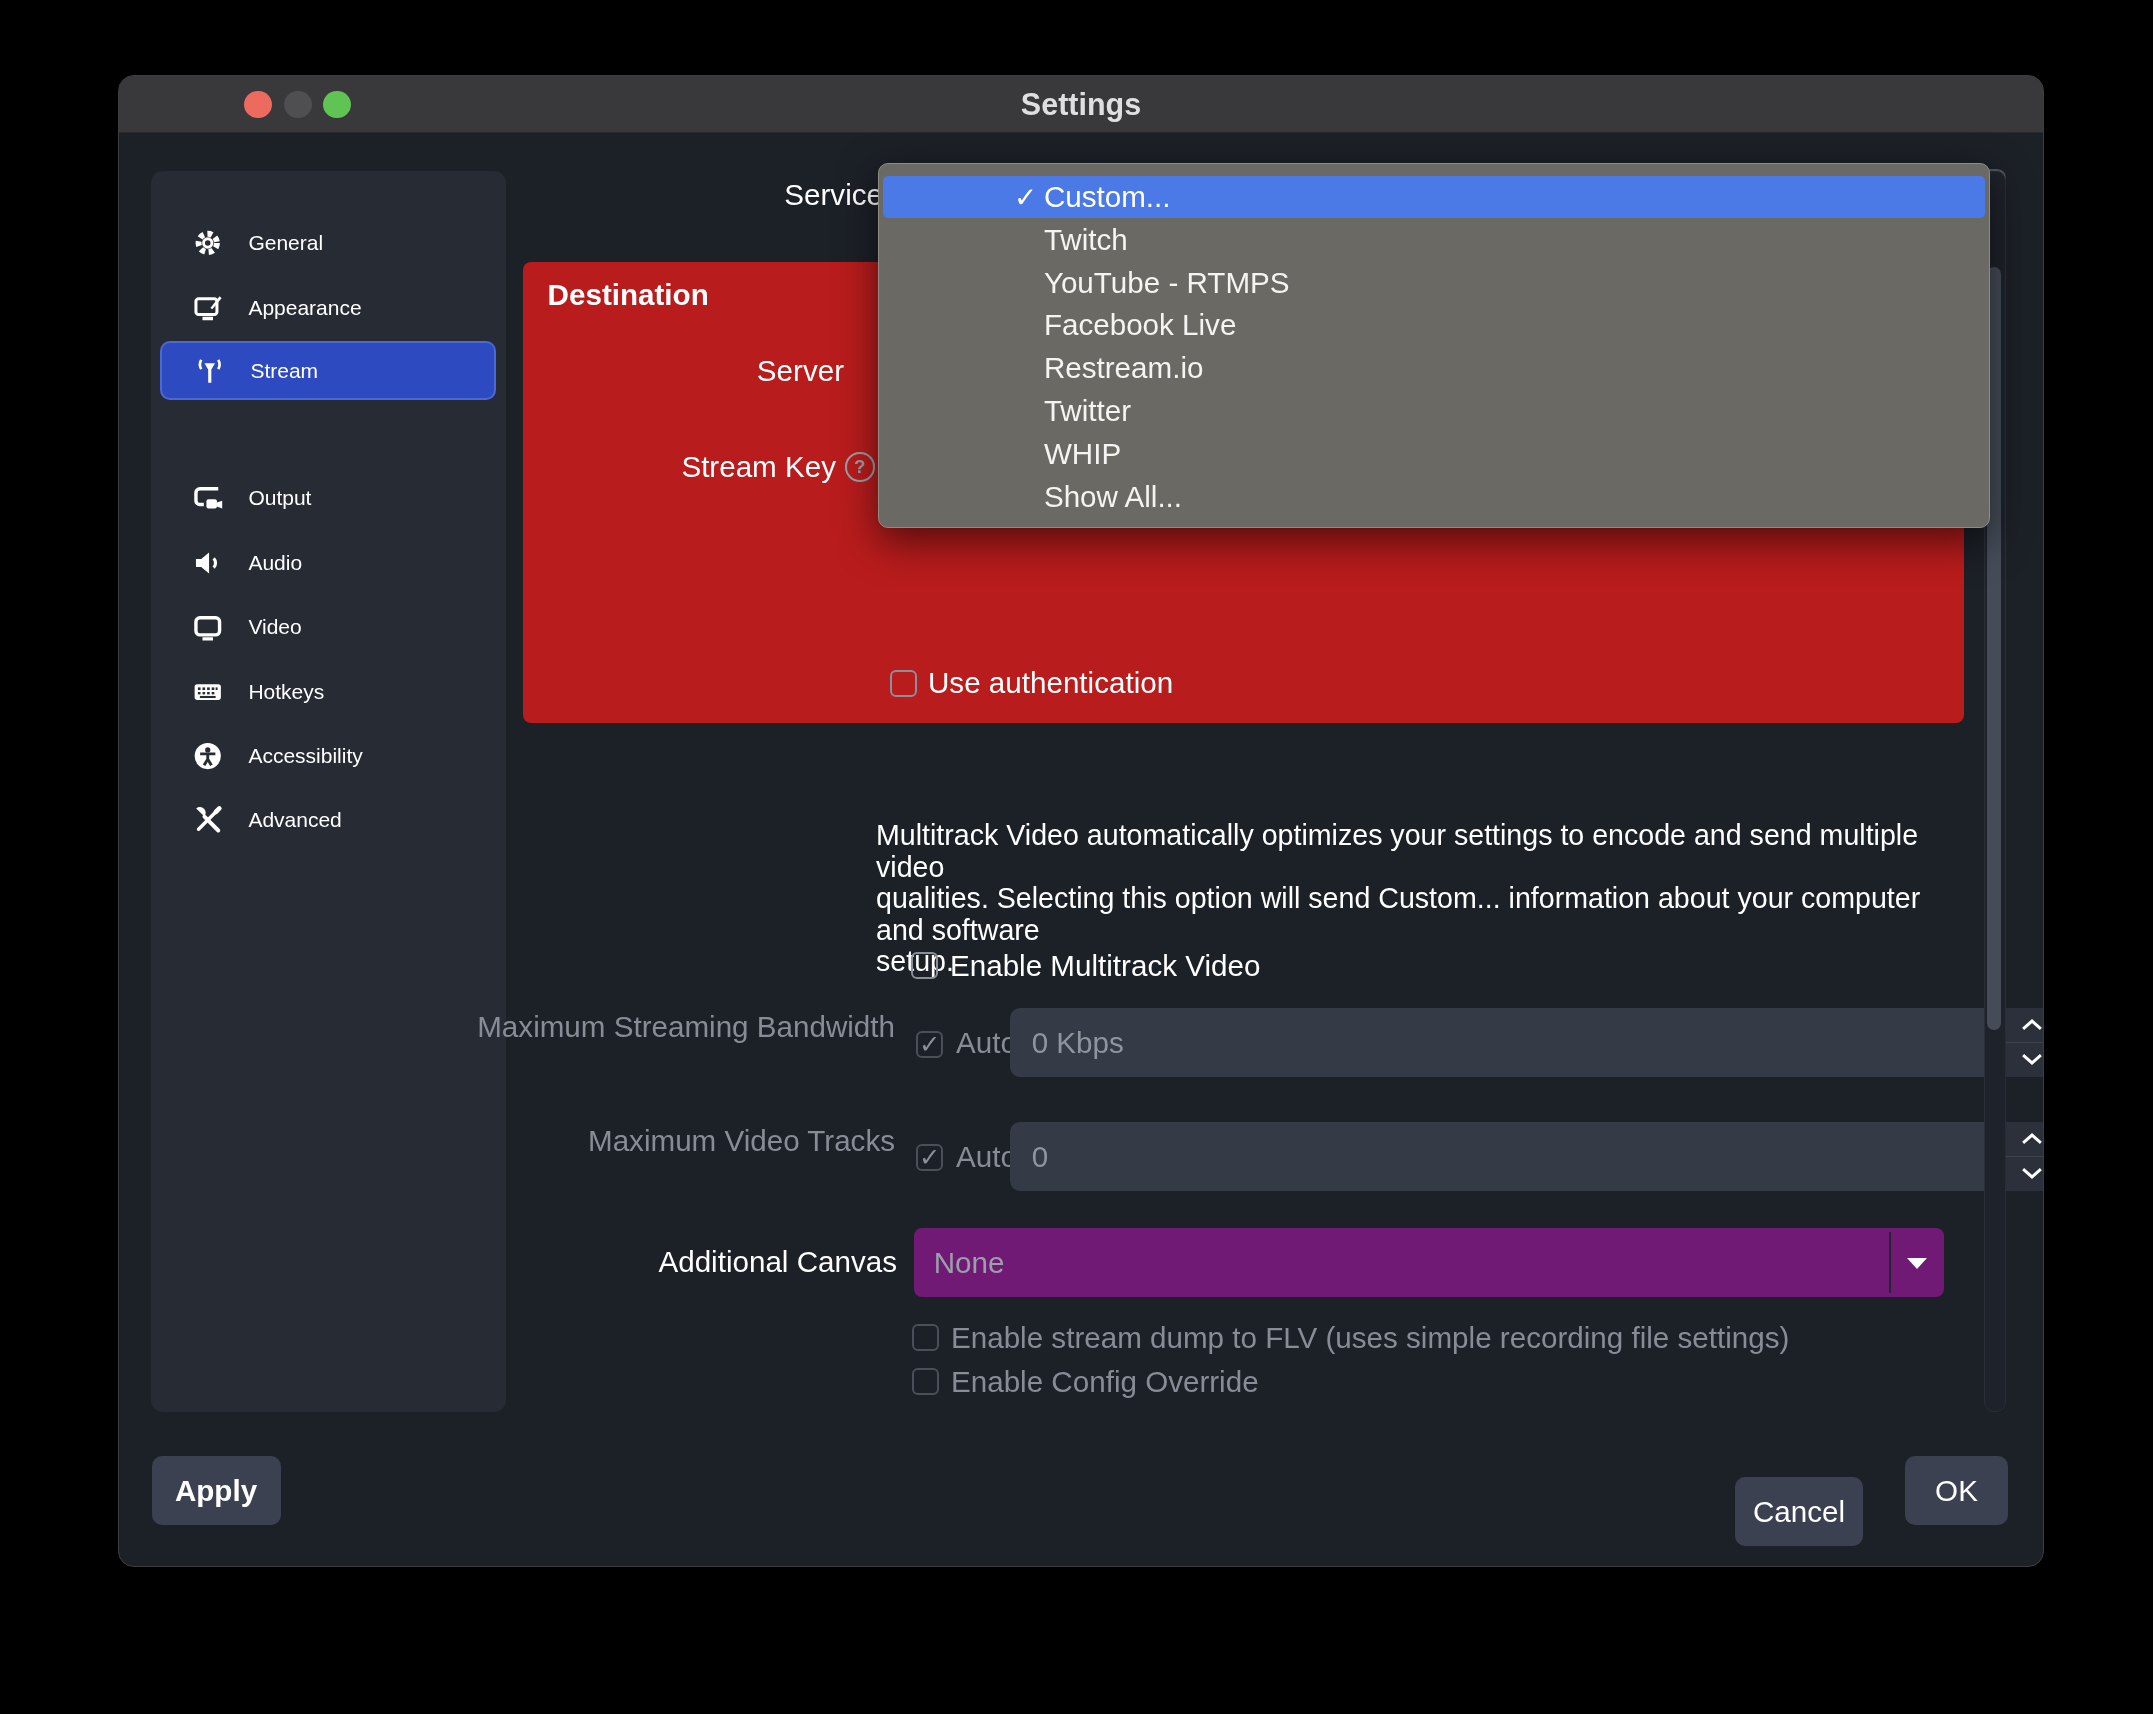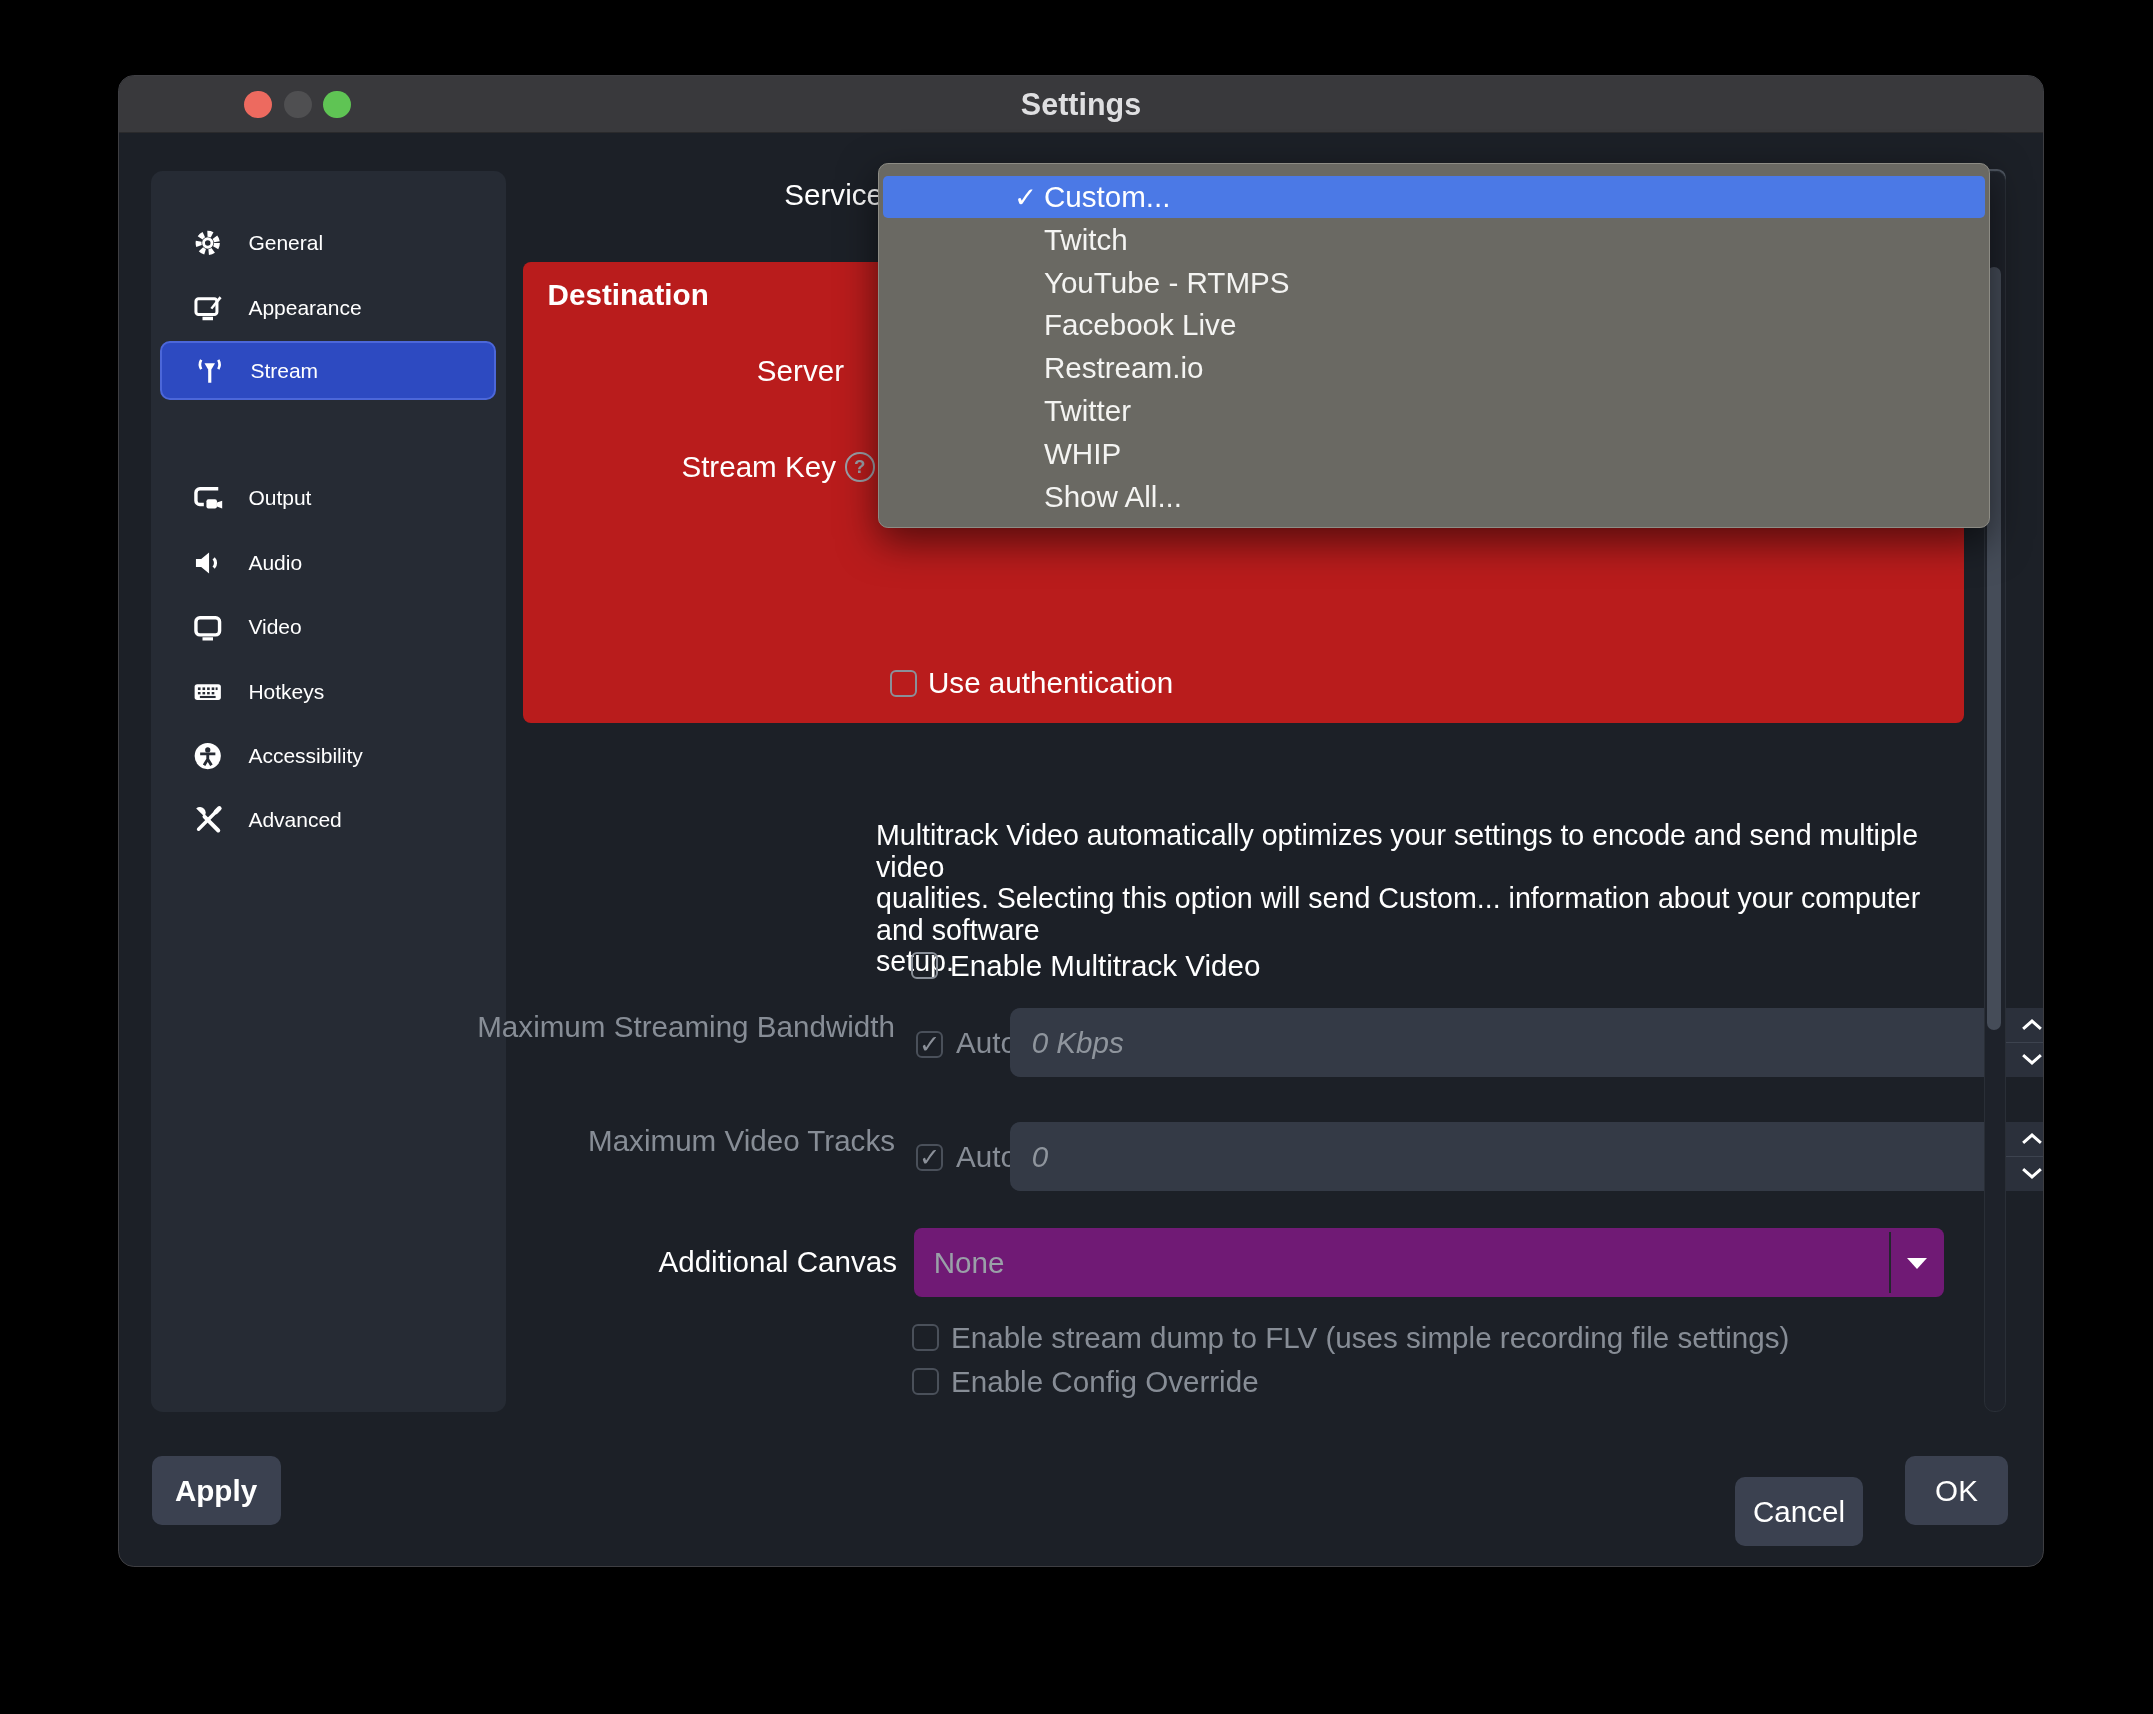--- a/index.html
+++ b/index.html
@@ -21,21 +21,21 @@
   .panel-header{position:absolute;left:24.6px;font-size:29.6px;font-weight:bold;color:#fff;}
   .rlabel{position:absolute;transform:translateY(-50%);font-size:29.6px;white-space:nowrap;}
   .white{color:#fff;} .gray{color:#878d96;}
   .cb{position:absolute;width:26.6px;height:26.6px;border-radius:5.9px;box-sizing:border-box;background:transparent;}
   .cb.enabled{border:2.5px solid #8a9099;}
   .cb.disabled{border:2.5px solid #4a505a;}
   .cb .mark{position:absolute;left:1px;top:-3.9px;font-size:25.6px;color:#8b9099;}
   .cb-label{position:absolute;transform:translateY(-50%);font-size:29.6px;white-space:nowrap;}
   .para{position:absolute;left:757px;top:744px;width:1093px;font-size:28.6px;line-height:31.5px;
         color:#fff;white-space:pre-line;}
-  .spin{position:absolute;left:891px;width:1048px;height:69px;background:#343a46;border-radius:9.9px;font-style:italic;}
+  .spin{position:absolute;left:891px;width:1048px;height:69px;background:#343a46;border-radius:9.9px;}
   .spin .val{position:absolute;left:21.7px;top:50%;transform:translateY(-50%);font-size:29.6px;color:#8f959d;}
   .spin .btns{position:absolute;right:0;top:0;width:53px;height:69px;background:#2b303b;
               border-radius:0 9.9px 9.9px 0;border-left:1px solid #3d434f;}
   .spin .btn{position:absolute;left:0;width:53px;height:34px;}
   .spin .btn svg{position:absolute;left:50%;top:50%;transform:translate(-50%,-50%);}
   .spin .btn.up{top:0;border-bottom:1px solid #3d434f;}
   .spin .btn.dn{top:34px;}
   .combo{position:absolute;left:795px;width:1030px;height:69px;background:#701a75;border-radius:7.9px;}
   .combo .val{position:absolute;left:19.7px;top:50%;transform:translateY(-50%);font-size:29.6px;color:#9aa0a8;}
   .combo .sep{position:absolute;right:53px;top:3.9px;bottom:3.9px;width:2px;background:#23272e;}

